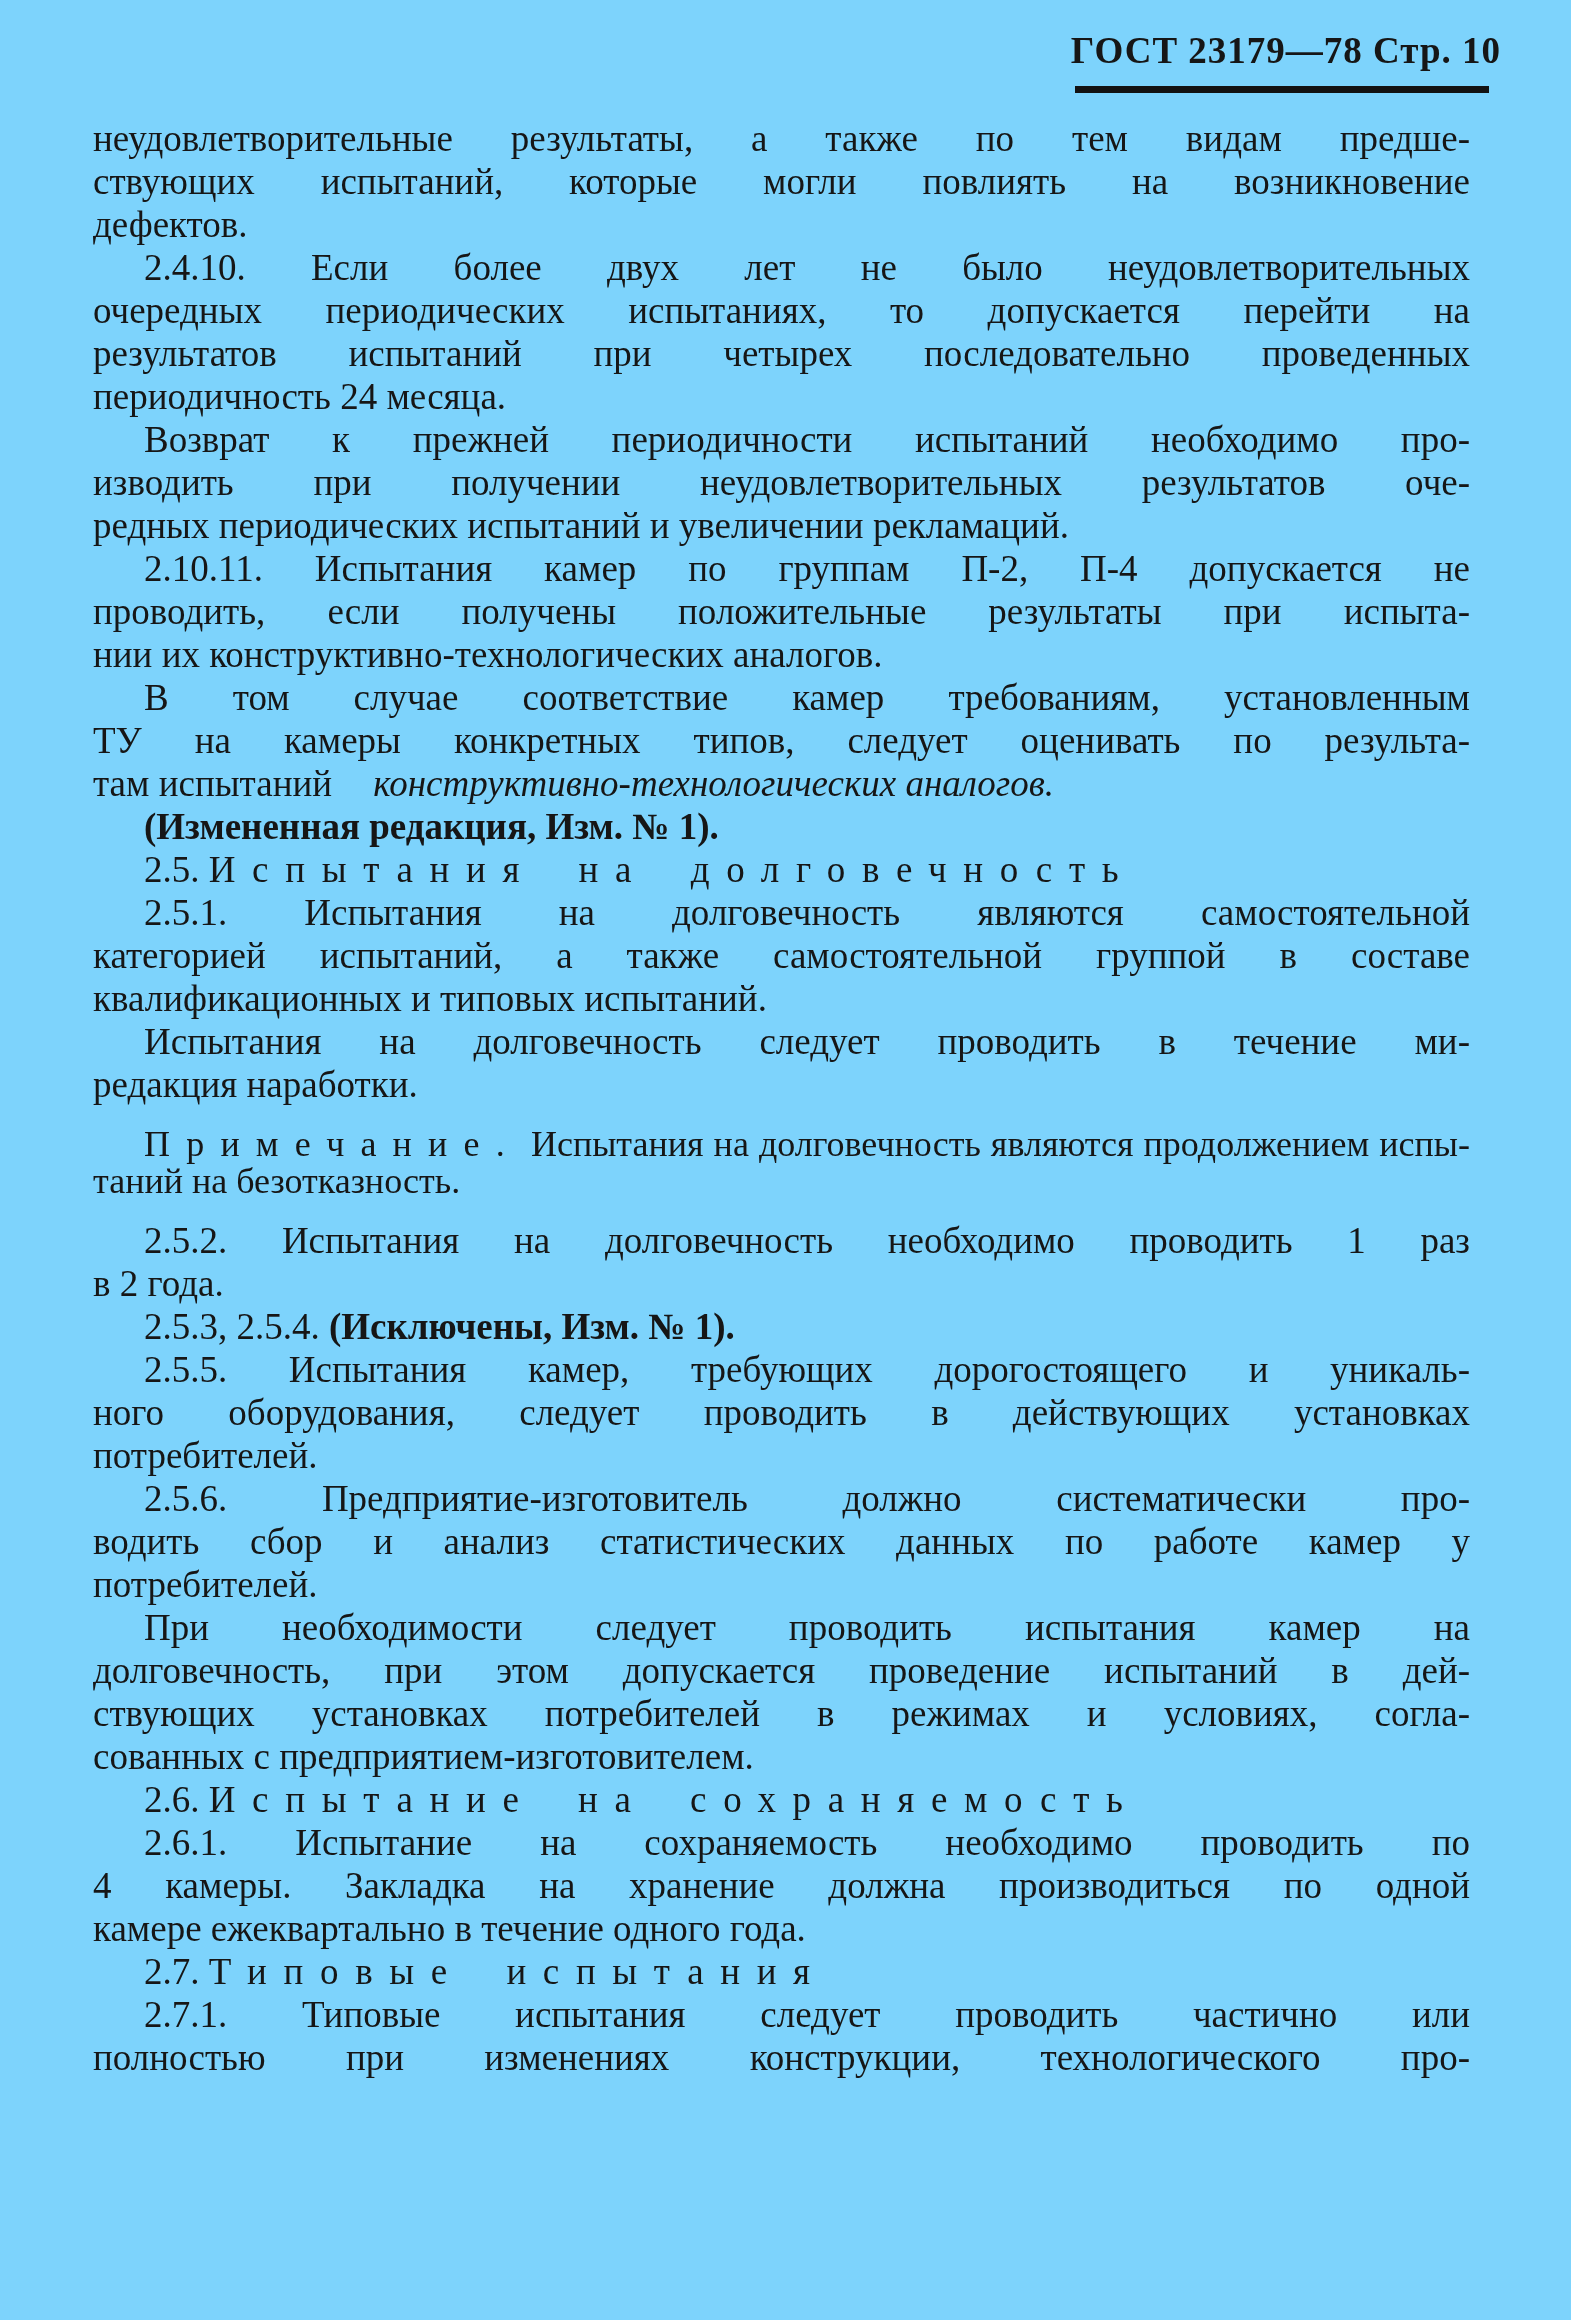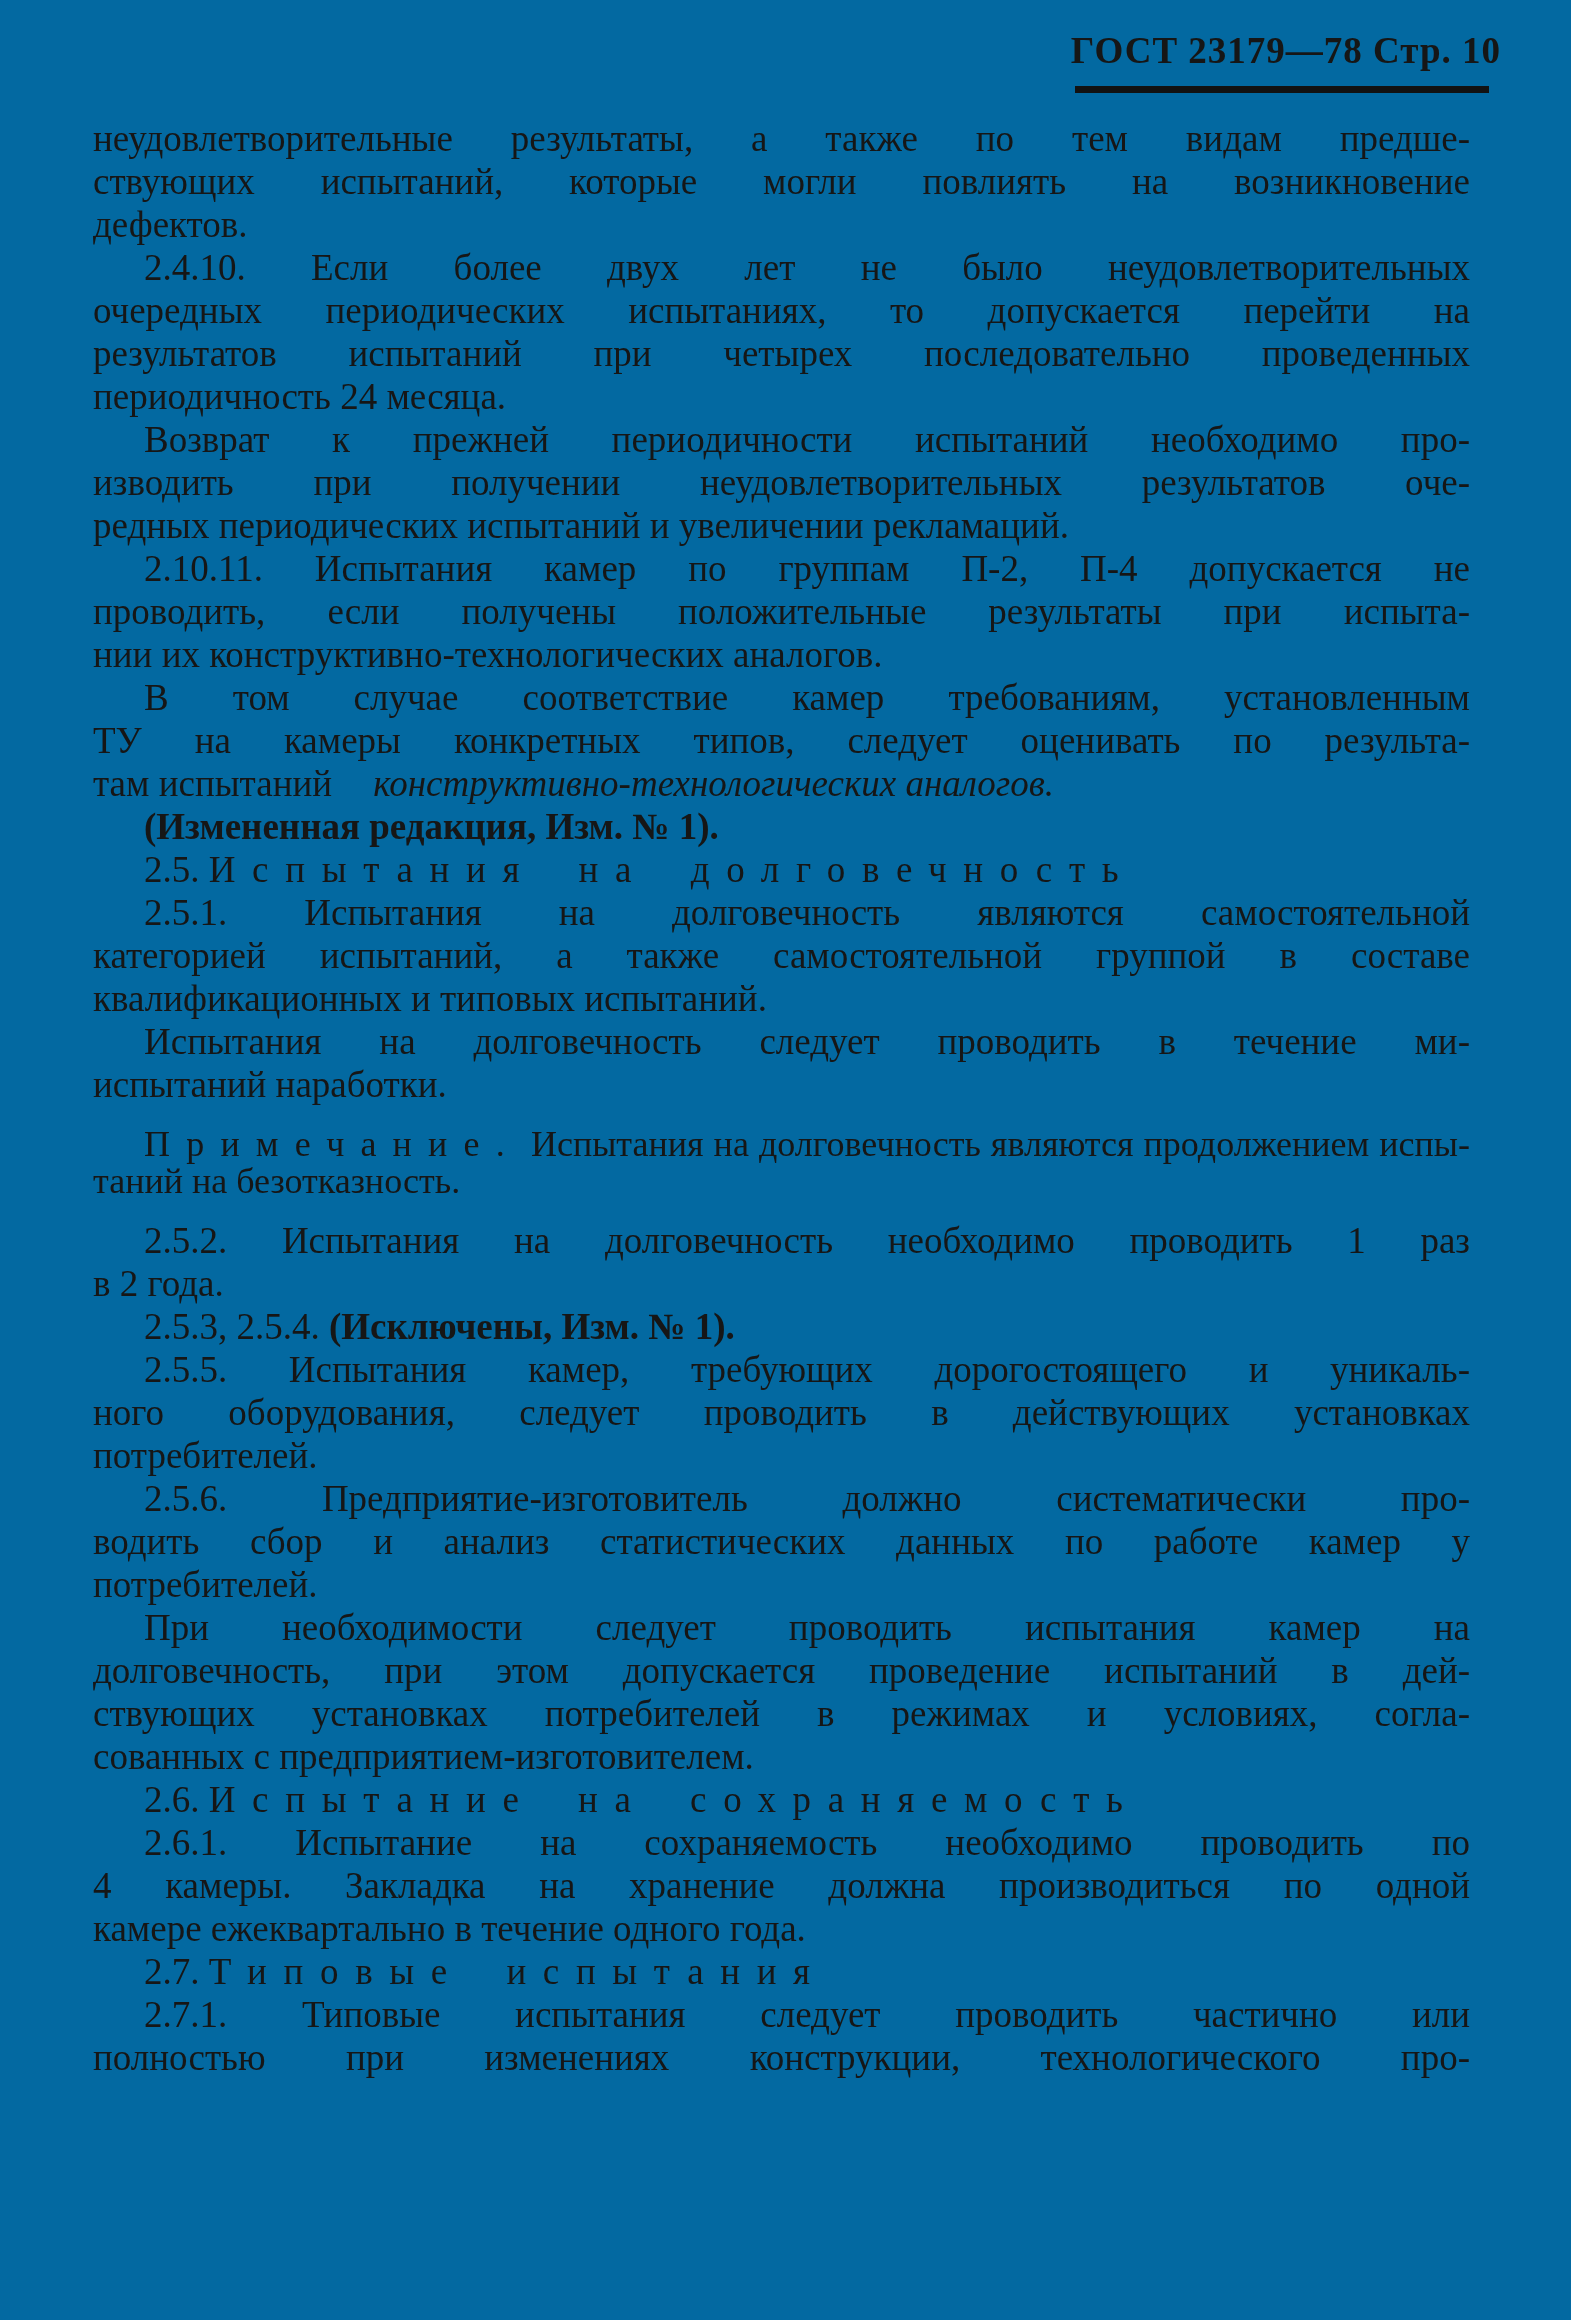--- a/index.html
+++ b/index.html
@@ -1,20 +1,20 @@
 <!DOCTYPE html>
 <html><head>
 <meta charset="utf-8">
 <style>
   html,body { margin:0; padding:0; }
   body { background:#e8e8e8; }
   .page {
     position:relative;
     width:1571px; height:2320px;
-    background:#0369a1;
+    background:#7dd3fc;
     margin:0 auto;
     overflow:hidden;
     font-family:"Liberation Serif","DejaVu Serif",serif;
     color:#161616;
   }
   .hdr {
     position:absolute;
     top:29px; right:70px;
     font-size:37px;
     font-weight:bold;
@@ -68,21 +68,21 @@
       <div class="line"><span class="seg">нии их конструктивно-технологических аналогов.</span></div>
       <div class="line just ind"><span class="seg">В том случае соответствие камер требованиям, установленным</span></div>
       <div class="line just"><span class="seg">ТУ на камеры конкретных типов, следует оценивать по результа-</span></div>
       <div class="line"><span class="seg">там испытаний </span><span class="seg i">конструктивно-технологических аналогов.</span></div>
       <div class="line ind"><span class="seg b">(Измененная редакция, Изм. № 1).</span></div>
       <div class="line ind"><span class="seg">2.5. </span><span class="seg sp">Испытания на долговечность</span></div>
       <div class="line just ind"><span class="seg">2.5.1. Испытания на долговечность являются самостоятельной</span></div>
       <div class="line just"><span class="seg">категорией испытаний, а также самостоятельной группой в составе</span></div>
       <div class="line"><span class="seg">квалификационных и типовых испытаний.</span></div>
       <div class="line just ind"><span class="seg">Испытания на долговечность следует проводить в течение ми-</span></div>
-      <div class="line"><span class="seg">испытаний наработки.</span></div>
+      <div class="line"><span class="seg">редакция наработки.</span></div>
       <div class="line just ind note" style="margin-top: 19.5px;"><span class="seg sp">Примечание.</span><span class="seg"> Испытания на долговечность являются продолжением испы-</span></div>
       <div class="line note"><span class="seg">таний на безотказность.</span></div>
       <div class="line just ind" style="margin-top: 19.5px;"><span class="seg">2.5.2. Испытания на долговечность необходимо проводить 1 раз</span></div>
       <div class="line"><span class="seg">в 2 года.</span></div>
       <div class="line ind"><span class="seg">2.5.3, 2.5.4. </span><span class="seg b">(Исключены, Изм. № 1).</span></div>
       <div class="line just ind"><span class="seg">2.5.5. Испытания камер, требующих дорогостоящего и уникаль-</span></div>
       <div class="line just"><span class="seg">ного оборудования, следует проводить в действующих установках</span></div>
       <div class="line"><span class="seg">потребителей.</span></div>
       <div class="line just ind"><span class="seg">2.5.6. Предприятие-изготовитель должно систематически про-</span></div>
       <div class="line just"><span class="seg">водить сбор и анализ статистических данных по работе камер у</span></div>

